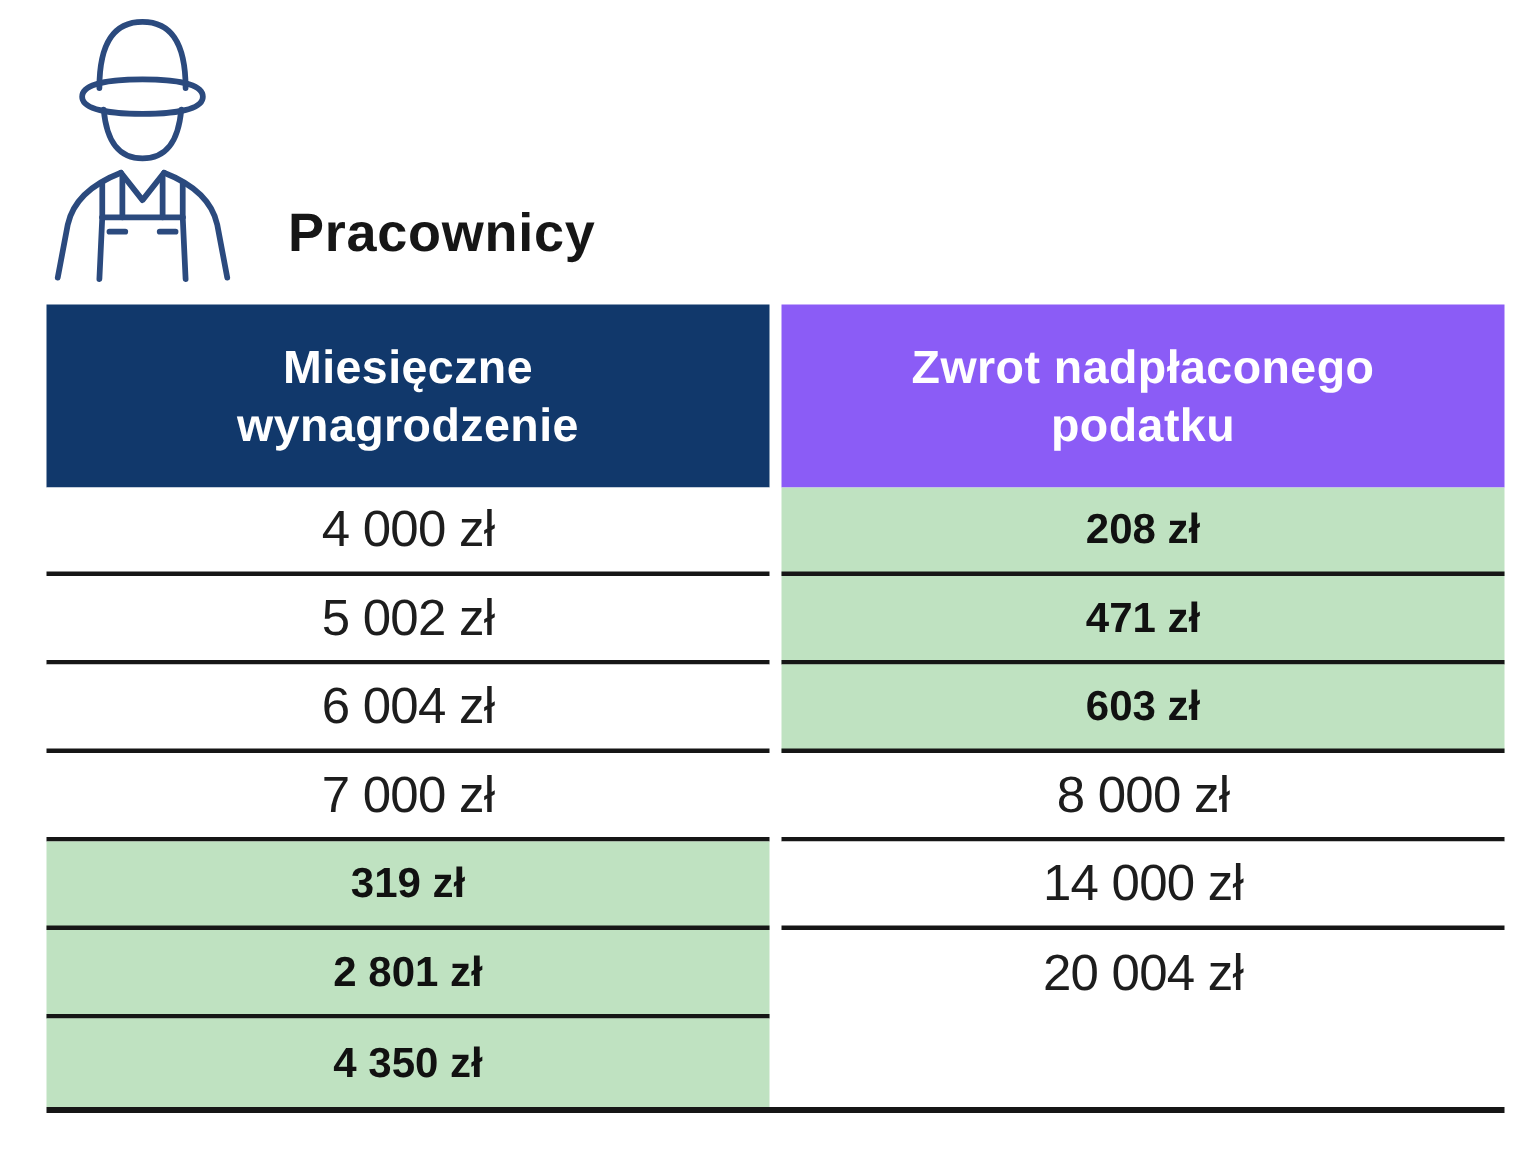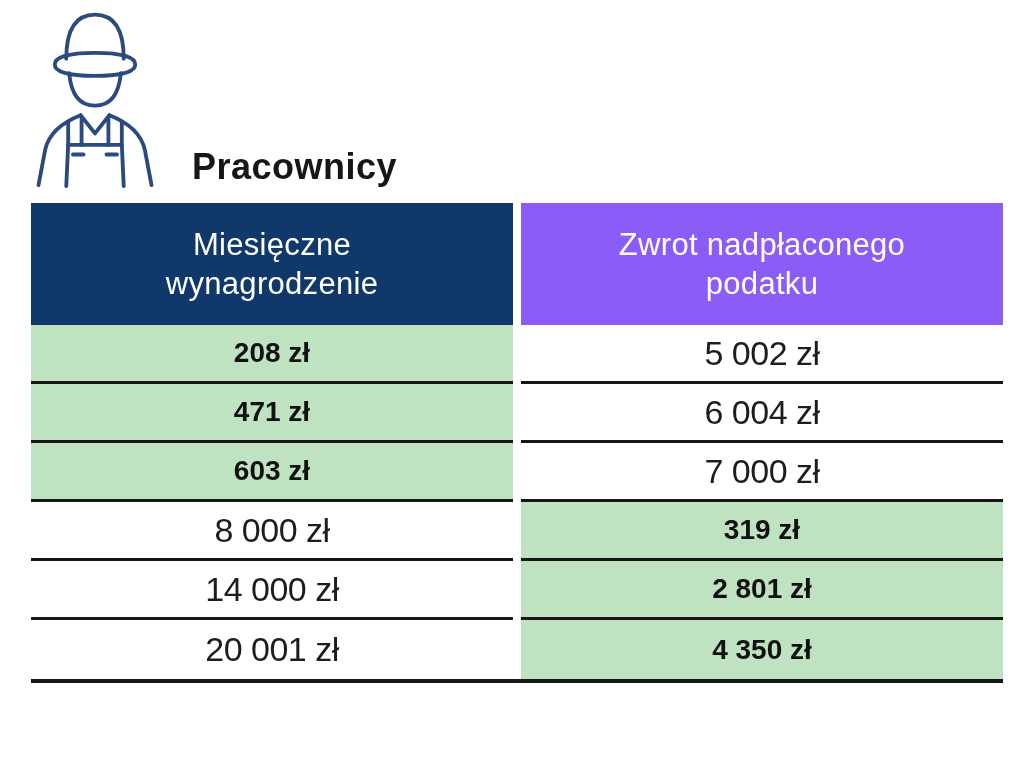--- a/index.html
+++ b/index.html
@@ -2,28 +2,28 @@
 <html><head>
 <meta charset="utf-8">
 <style>
   html,body{margin:0;padding:0;background:#ffffff;}
   body{width:1024px;height:769px;position:relative;overflow:hidden;
        font-family:"Liberation Sans","DejaVu Sans",sans-serif;}
   .canvas{position:absolute;inset:0;background:#ffffff;}
 
   .worker-icon{position:absolute;left:22px;top:6px;width:146px;height:182px;}
 
-  .page-title{position:absolute;left:192px;top:146px;
+  .page-title{position:absolute;left:192px;top:134px;
               font-size:36px;font-weight:bold;color:#161616;letter-spacing:.5px;}
 
   .table{position:absolute;left:31px;top:203px;width:972px;
          display:grid;grid-template-columns:482px 482px;column-gap:8px;
          border-bottom:4px solid #161616;}
   .th{height:122px;display:flex;flex-direction:column;justify-content:center;
-      align-items:center;color:#ffffff;font-weight:normal;font-size:31px;
+      align-items:center;color:#ffffff;font-weight:bold;font-size:31px;
       line-height:1.27;text-align:center;letter-spacing:.3px;}
   .th-left{background:#11386B;}
   .th-right{background:#8b5cf6;}
   .th span{display:block;}
 
   .td{height:59px;display:flex;align-items:center;justify-content:center;
       border-bottom:3px solid #161616;box-sizing:border-box;}
   .td-salary{background:#ffffff;font-size:34px;color:#1d1d1d;letter-spacing:-.5px;}
   .td-refund{background:#BFE2C1;font-weight:bold;font-size:28px;color:#111111;}
   .td.last{border-bottom:none;}
@@ -66,33 +66,34 @@
 
     <div class="th th-left">
       <span>Miesięczne</span>
       <span>wynagrodzenie</span>
     </div>
     <div class="th th-right">
       <span>Zwrot nadpłaconego</span>
       <span>podatku</span>
     </div>
 
+    <div class="td td-salary">4 000 zł</div>
     <div class="td td-refund">208 zł</div>
 
     <div class="td td-salary">5 002 zł</div>
     <div class="td td-refund">471 zł</div>
 
     <div class="td td-salary">6 004 zł</div>
     <div class="td td-refund">603 zł</div>
 
     <div class="td td-salary">7 000 zł</div>
 
     <div class="td td-salary">8 000 zł</div>
     <div class="td td-refund">319 zł</div>
 
     <div class="td td-salary">14 000 zł</div>
     <div class="td td-refund">2 801 zł</div>
 
-    <div class="td td-salary last">20 001 zł</div>
+    <div class="td td-salary last">20 004 zł</div>
     <div class="td td-refund last">4 350 zł</div>
 
   </div>
 </div>
 
 </body></html>

